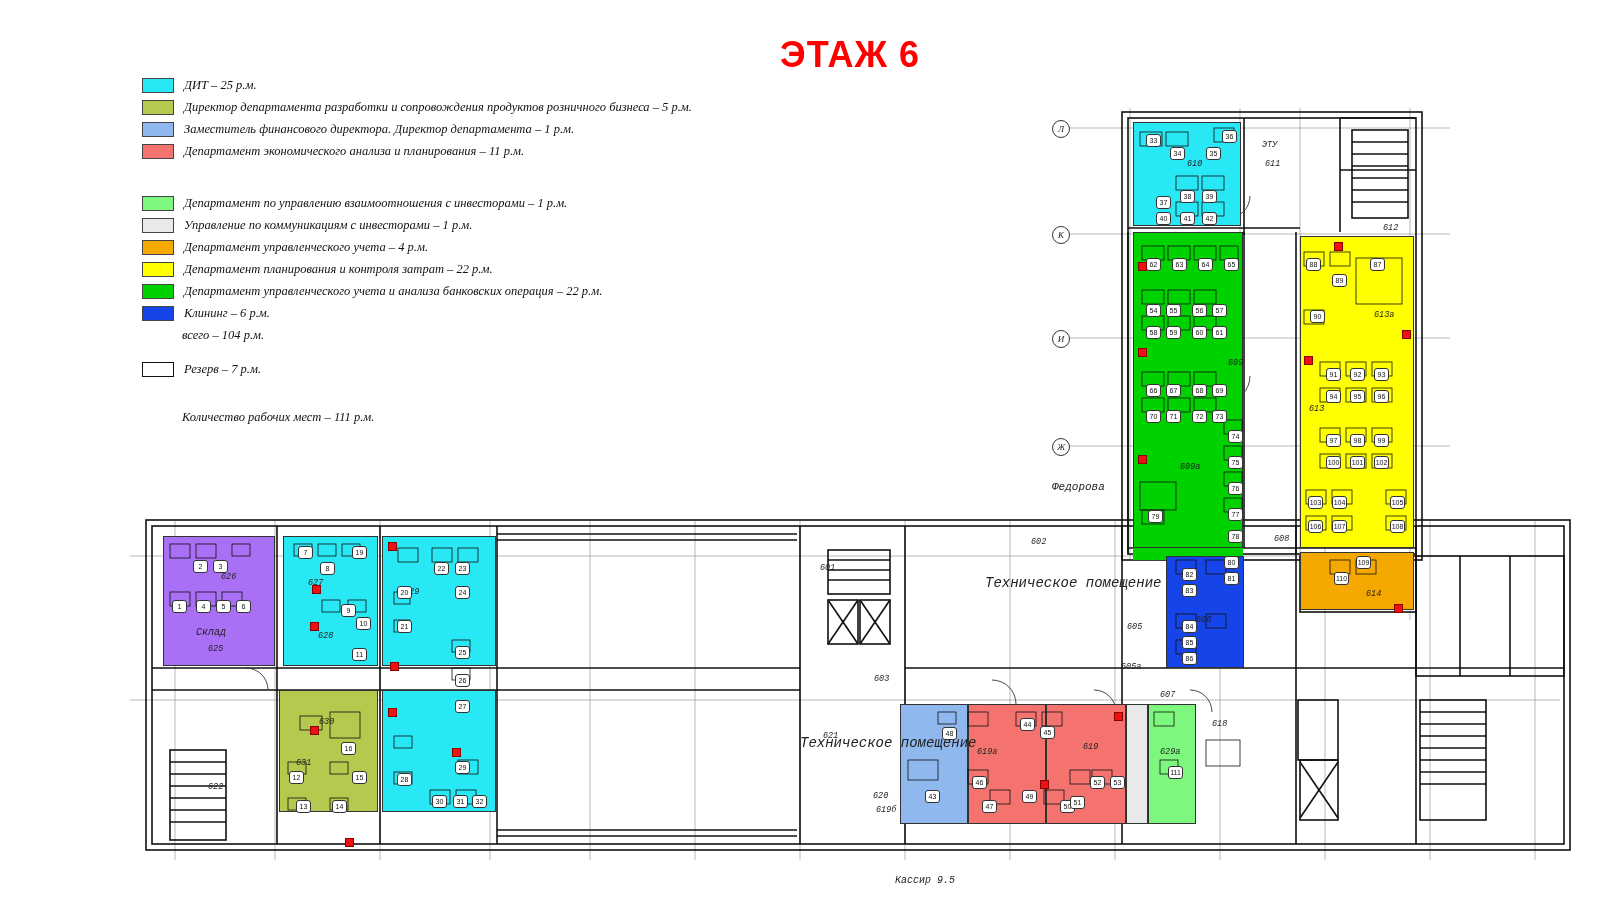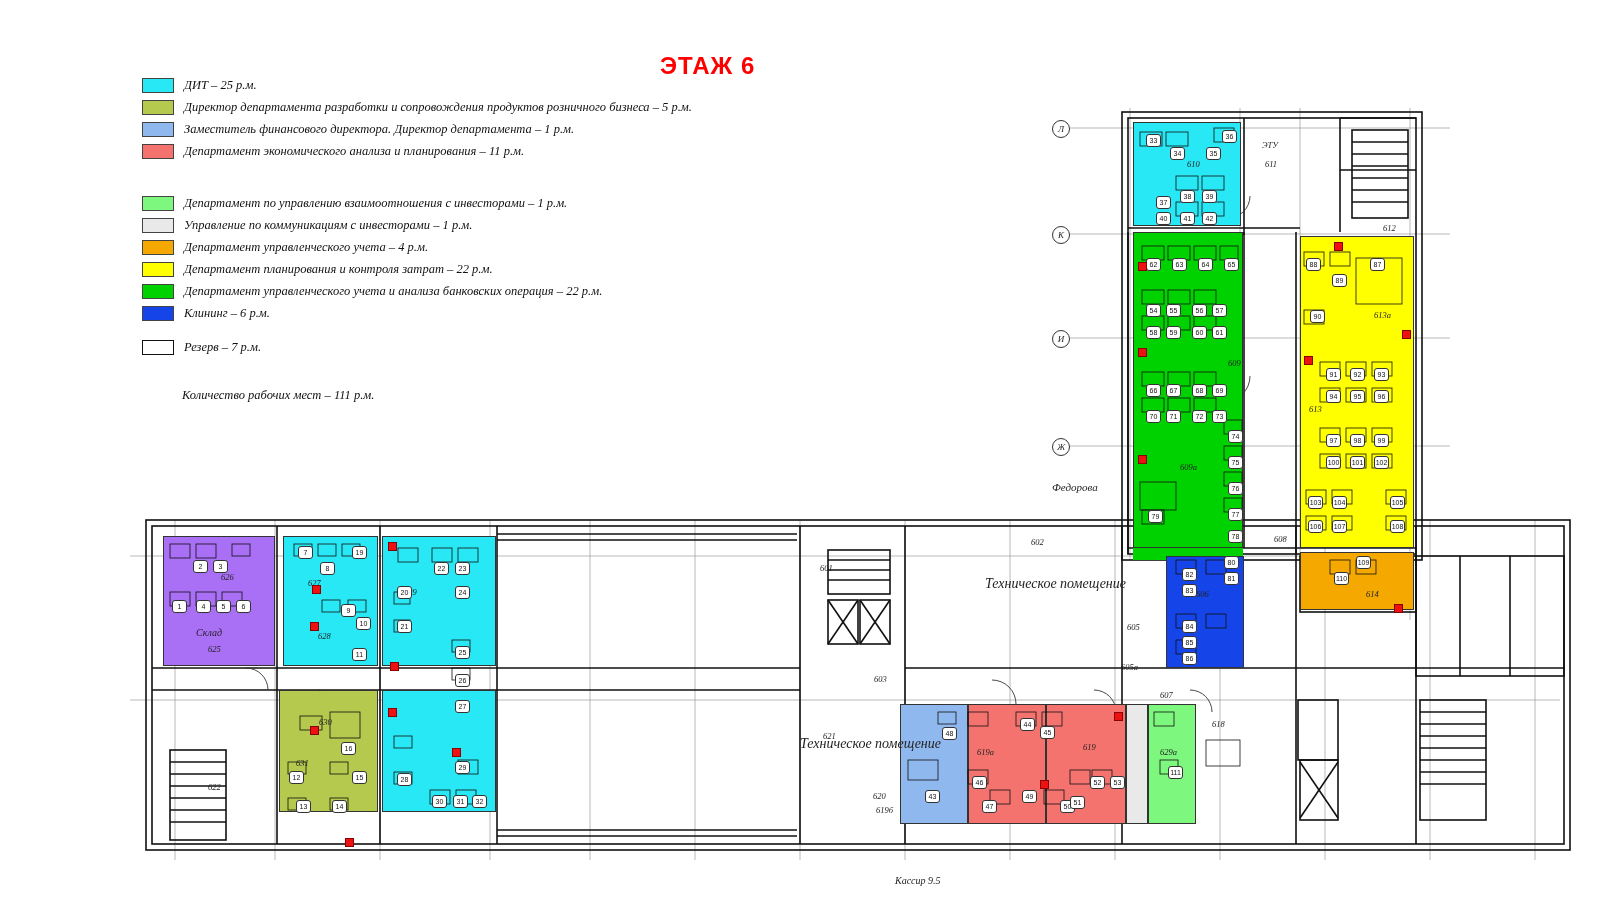--- a/index.html
+++ b/index.html
@@ -3,21 +3,21 @@
 <meta charset="utf-8">
 <style>
   html,body{margin:0;padding:0;background:#ffffff;}
   body{width:1600px;height:900px;overflow:hidden;font-family:"Liberation Sans",sans-serif;position:relative;}
   #root{position:absolute;left:0;top:0;width:1600px;height:900px;}
 
   
   .title{
     position:absolute;left:660px;top:34px;width:260px;
     font-family:"Liberation Sans",sans-serif;
-    font-size:24px;font-weight:bold;color:#ff0000;text-align:left;letter-spacing:1px;margin-top:18px;
+    font-size:36px;font-weight:bold;color:#ff0000;text-align:right;letter-spacing:1px;
   }
 
   
   .legend{position:absolute;left:142px;top:74px;width:700px;}
   .legend-row{display:flex;align-items:center;height:22px;}
   .swatch{width:30px;height:13px;border:1px solid #444;flex:0 0 auto;margin-right:10px;}
   .swatch.none{background:transparent;border:1px solid #111;}
   .swatch.invisible{background:transparent;border:none;}
   .legend-label{
     font-family:"Liberation Serif",serif;
@@ -25,21 +25,21 @@
   }
   .legend-row.gap{height:30px;}
   .legend-total{margin-top:12px;}
   .legend-count{margin-top:26px;padding-left:40px;}
 
   
   .plan{position:absolute;left:0;top:0;width:1600px;height:900px;}
 
   
   .rlabel{
-    position:absolute;font-family:Liberation Serif, serif;font-style:italic;
+    position:absolute;font-family:Liberation Mono, monospace;font-style:italic;
     font-size:8.5px;color:#222;white-space:nowrap;
   }
   .rlabel.big{font-size:14px;font-style:italic;font-weight:normal;text-align:center;line-height:1.25;}
   .circlab{
     position:absolute;width:16px;height:16px;border:1px solid #333;border-radius:50%;
     font-family:"Liberation Serif",serif;font-style:italic;font-size:9px;color:#222;
     display:flex;align-items:center;justify-content:center;background:#fff;
   }
   .seatnum{
     position:absolute;width:13px;height:11px;border:1px solid #333;border-radius:3px;background:#fff;
@@ -90,20 +90,24 @@
       <span class="swatch" style="background:#ffff00"></span>
       <span class="legend-label">Департамент планирования и контроля затрат – 22 р.м.</span>
     </div>
     <div class="legend-row">
       <span class="swatch" style="background:#00d200"></span>
       <span class="legend-label">Департамент управленческого учета и анализа банковских операция – 22 р.м.</span>
     </div>
     <div class="legend-row">
       <span class="swatch" style="background:#1545e8"></span>
       <span class="legend-label">Клининг – 6 р.м.</span>
+    </div>
+    <div class="legend-row">
+      <span class="swatch invisible"></span>
+      <span class="legend-label">всего   – 104 р.м.</span>
     </div>
     <div class="legend-row legend-total">
       <span class="swatch none"></span>
       <span class="legend-label">Резерв – 7 р.м.</span>
     </div>
     <div class="legend-row legend-count">
       <span class="legend-label">Количество рабочих мест – 111 р.м.</span>
     </div>
   </div>
 
@@ -378,21 +382,21 @@
     <div class="rlabel" style="left:1052px;top:481px;font-size:11px;">Федорова</div>
     <div class="rlabel" style="left:196px;top:627px;font-size:10px;">Склад</div>
     <div class="rlabel" style="left:1262px;top:140px;">ЭТУ</div>
     <div class="rlabel" style="left:895px;top:875px;font-size:10px;">Кассир 9.5</div>
 
     <div class="rlabel" style="left:820px;top:563px;">601</div>
     <div class="rlabel" style="left:1031px;top:537px;">602</div>
     <div class="rlabel" style="left:874px;top:674px;">603</div>
     <div class="rlabel" style="left:1127px;top:622px;">605</div>
     <div class="rlabel" style="left:1121px;top:662px;">605а</div>
-    <div class="rlabel" style="left:1196px;top:589px;">606</div>
+    <div class="rlabel" style="left:1196px;top:615px;">606</div>
     <div class="rlabel" style="left:1160px;top:690px;">607</div>
     <div class="rlabel" style="left:1274px;top:534px;">608</div>
     <div class="rlabel" style="left:1228px;top:358px;">609</div>
     <div class="rlabel" style="left:1180px;top:462px;">609а</div>
     <div class="rlabel" style="left:1187px;top:159px;">610</div>
     <div class="rlabel" style="left:1265px;top:159px;">611</div>
     <div class="rlabel" style="left:1383px;top:223px;">612</div>
     <div class="rlabel" style="left:1309px;top:404px;">613</div>
     <div class="rlabel" style="left:1374px;top:310px;">613а</div>
     <div class="rlabel" style="left:1366px;top:589px;">614</div>

